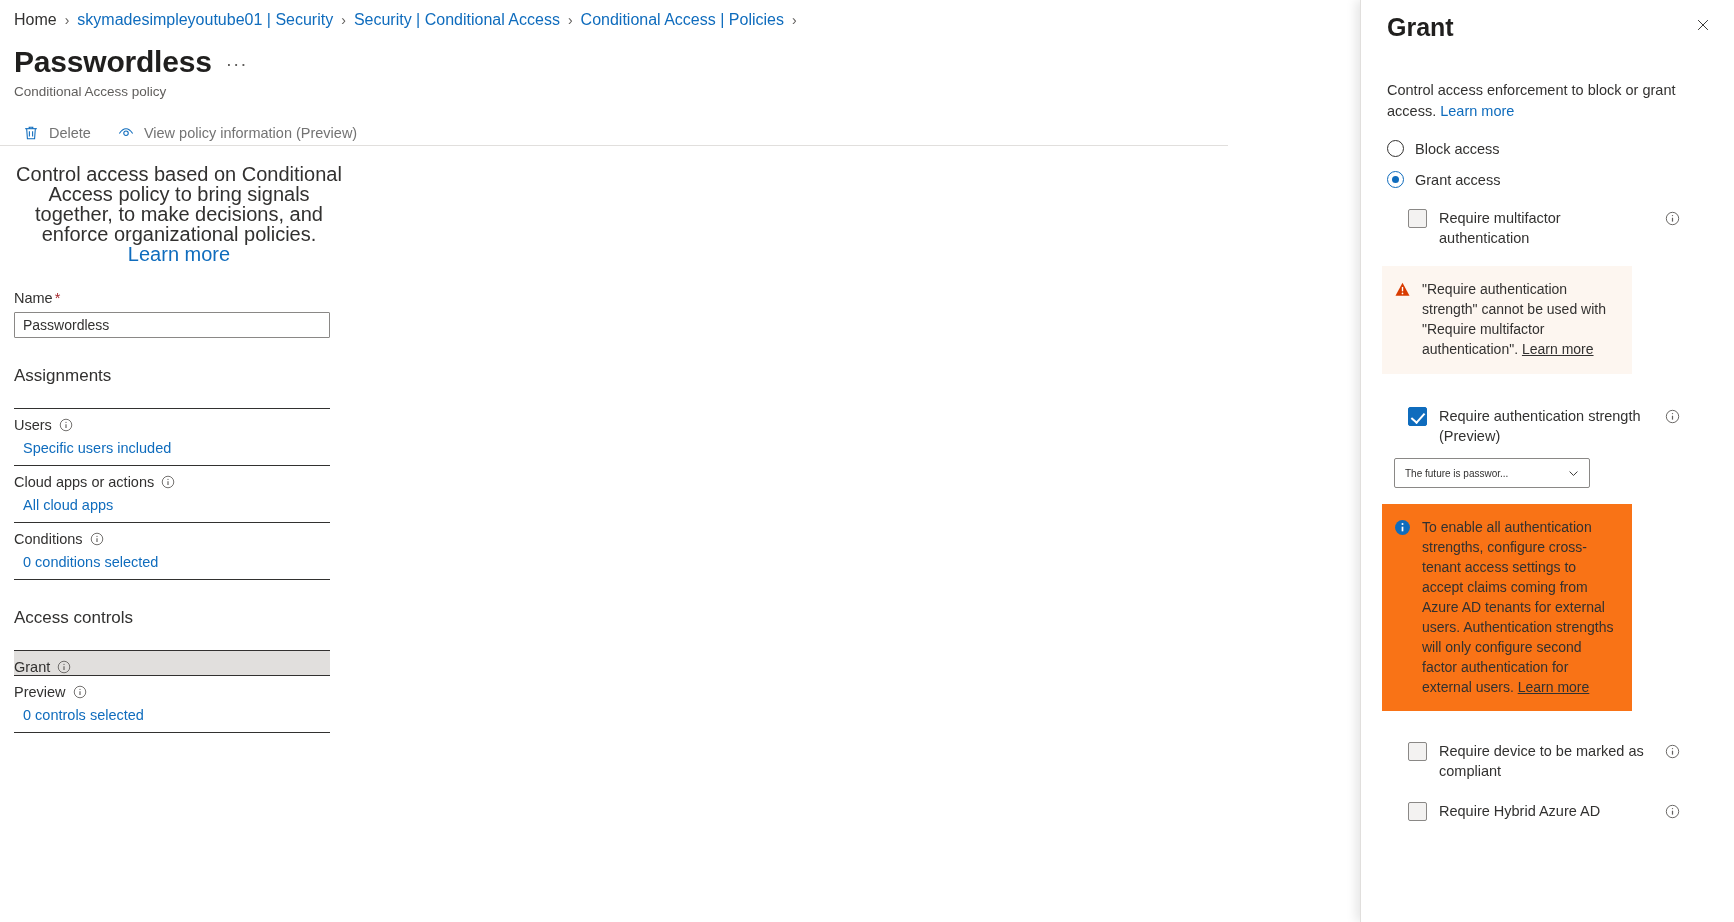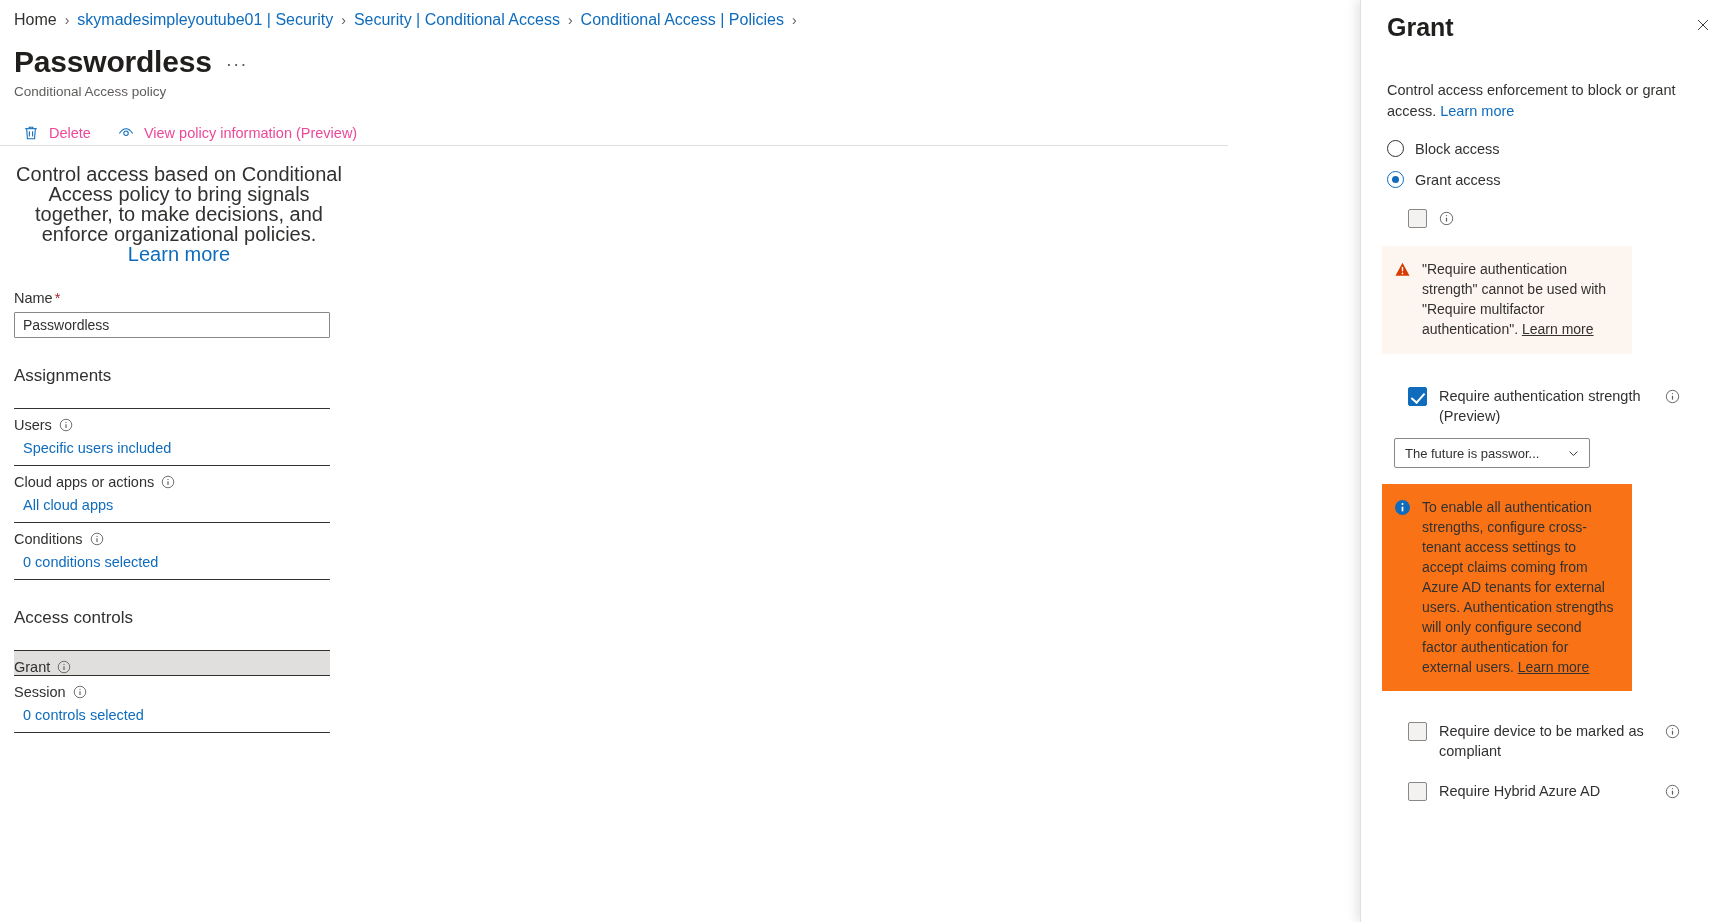--- a/index.html
+++ b/index.html
@@ -33,21 +33,21 @@
   .ellipsis-btn {
     font-size:19px; color:#605e5c; letter-spacing:1px; line-height:14px;
     padding-bottom:8px; cursor:pointer;
   }
   .page-subtitle { padding:4px 0 0 14px; font-size:13.5px; color:#605e5c; line-height:18px; }
 
   .cmdbar {
     display:flex; align-items:center; gap:26px;
     padding: 20px 0 0 22px; height:44px;
   }
-  .cmd { display:flex; align-items:center; gap:9px; cursor:pointer; font-size:14.5px; color:#ec4899; }
+  .cmd { display:flex; align-items:center; gap:9px; cursor:pointer; font-size:14.5px; color:#737373; }
   .cmd .ico { display:inline-flex; width:18px; height:18px; color:#0f6cbd; }
   .cmd svg { width:18px; height:18px; display:block; }
   .cmdbar-divider { position:absolute; left:0; top:145px; width:1228px; height:1px; background:#e1dfdd; }
 
   .form-area { position:absolute; left:0; top:160px; width:1228px; padding:0 0 0 14px; }
   .intro { width:330px; font-size:20px; line-height:20px; color:#323130; margin-top:4px;text-align:center; }
   .link { color:#0f6cbd; cursor:pointer; text-decoration:none; }
 
   .field-label { font-size:14.5px; color:#323130; margin-top:26px; }
   .req-star { color:#a4262c; margin-left:2px; }
@@ -133,21 +133,21 @@
   .ibox-ico svg { width:17px; height:17px; display:block; }
   .ibox-text { font-size:14px; line-height:20px; color:#323130; }
   .ul-link { color:#323130; text-decoration:underline; cursor:pointer; }
 
   .dropdown {
     margin: 12px 0 0 33px; width:196px; height:30px;
     border:1px solid #8a8886; background:#fff; border-radius:2px;
     display:flex; align-items:center; justify-content:space-between;
     padding:0 9px 0 10px; cursor:pointer;
   }
-  .dd-text { font-size:13px; color:#323130; white-space:nowrap; overflow:hidden; }
+  .dd-text { font-size:10px; color:#323130; white-space:nowrap; overflow:hidden; }
   .dd-chev { width:13px; height:13px; flex:none; color:#323130; }
   .dd-chev svg { width:13px; height:13px; display:block; }
 </style>
 </head>
 <body>
 
 <div class="page">
 
   <div class="main-blade">
 
@@ -258,21 +258,21 @@
                 <circle cx="8" cy="8" r="6.6"></circle>
                 <path d="M8 7.2v4.1" stroke-width="1.3"></path>
                 <circle cx="8" cy="4.9" r="0.75" fill="#605e5c" stroke="none"></circle>
               </svg>
           </span>
         </div>
       </div>
 
       <div class="row">
         <div class="row-label">
-          <span>Session</span>
+          <span>Preview</span>
           <span class="info-ico">
             <svg viewBox="0 0 16 16" fill="none" stroke="#605e5c" stroke-width="1">
                 <circle cx="8" cy="8" r="6.6"></circle>
                 <path d="M8 7.2v4.1" stroke-width="1.3"></path>
                 <circle cx="8" cy="4.9" r="0.75" fill="#605e5c" stroke="none"></circle>
               </svg>
           </span>
         </div>
         <div class="row-value">0 controls selected</div>
       </div>
@@ -298,20 +298,21 @@
         <span class="radio"></span>
         <span class="radio-label">Block access</span>
       </div>
       <div class="radio-row">
         <span class="radio checked"></span>
         <span class="radio-label">Grant access</span>
       </div>
 
       <div class="cb-row" style="margin-left:21px; width:272px;">
         <span class="cbox"></span>
+        <span class="cb-text">Require multifactor authentication</span>
         <span class="cb-info">
           <svg viewBox="0 0 16 16" fill="none" stroke="#605e5c" stroke-width="1">
               <circle cx="8" cy="8" r="6.6"></circle>
               <path d="M8 7.2v4.1" stroke-width="1.3"></path>
               <circle cx="8" cy="4.9" r="0.75" fill="#605e5c" stroke="none"></circle>
             </svg>
         </span>
       </div>
     </div>
 

